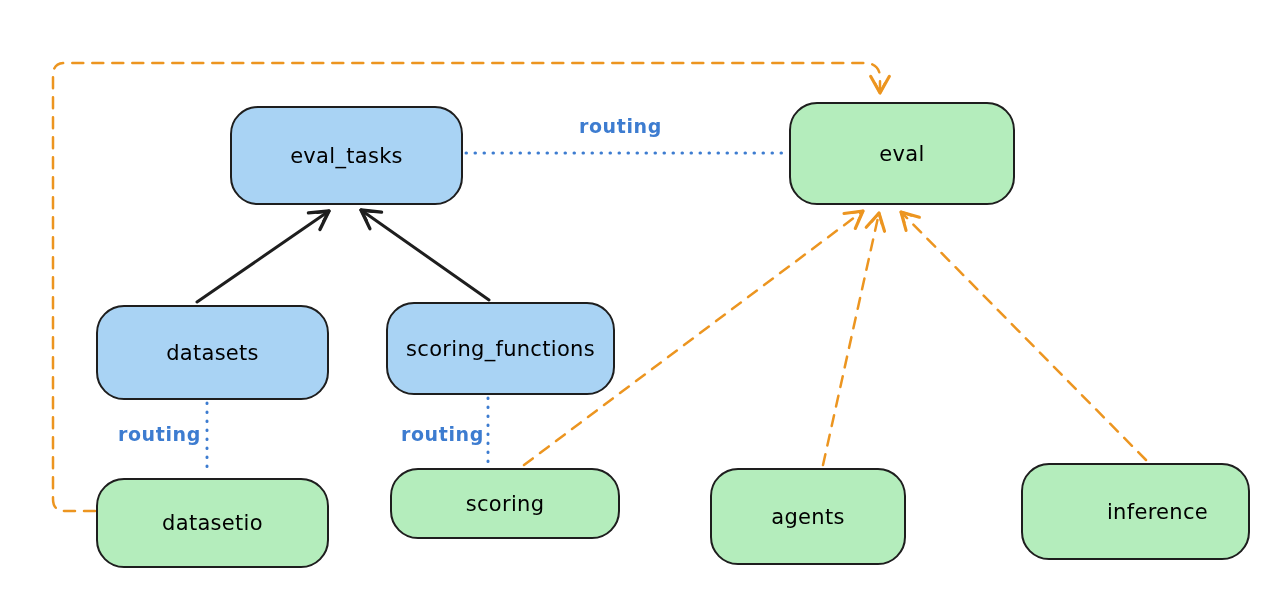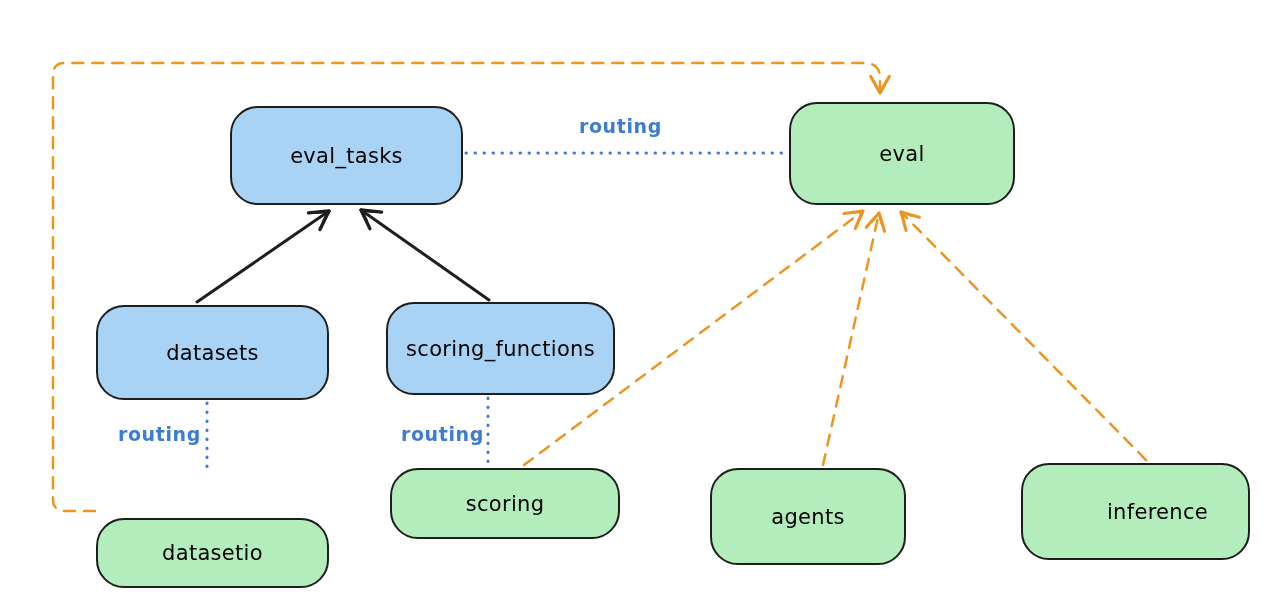--- a/index.html
+++ b/index.html
@@ -87,21 +87,21 @@
   </div>
 
   <div class="node blue" style="left:386px; top:302px; width:229px; height:93px;">
     <span>scoring_functions</span>
   </div>
 
   <div class="node blue" style="left:96px; top:305px; width:233px; height:95px;">
     <span>datasets</span>
   </div>
 
-  <div class="node green" style="left:96px; top:478px; width:233px; height:70px;margin-top:40px;">
+  <div class="node green" style="left:96px; top:478px; width:233px; height:90px;">
     <span>datasetio</span>
   </div>
 
   <div class="node green" style="left:390px; top:468px; width:230px; height:71px;">
     <span>scoring</span>
   </div>
 
   <div class="node green" style="left:710px; top:468px; width:196px; height:97px;">
     <span>agents</span>
   </div>

